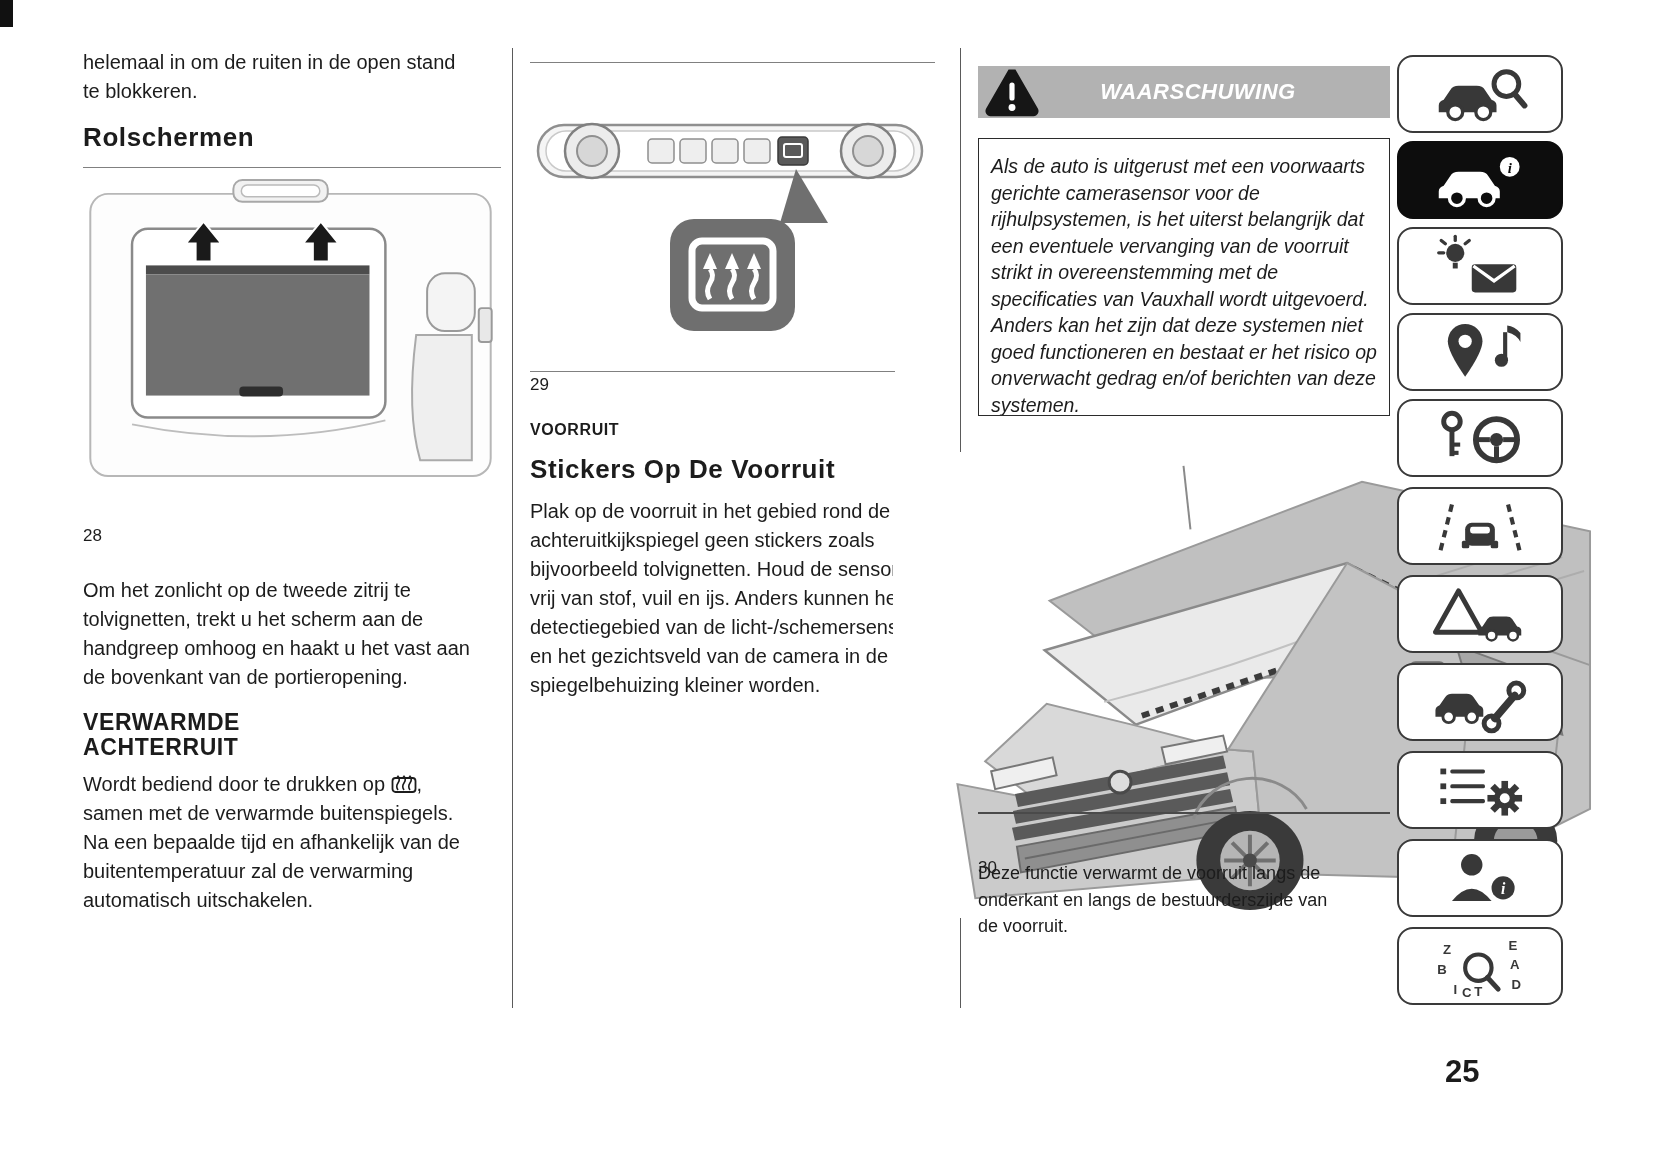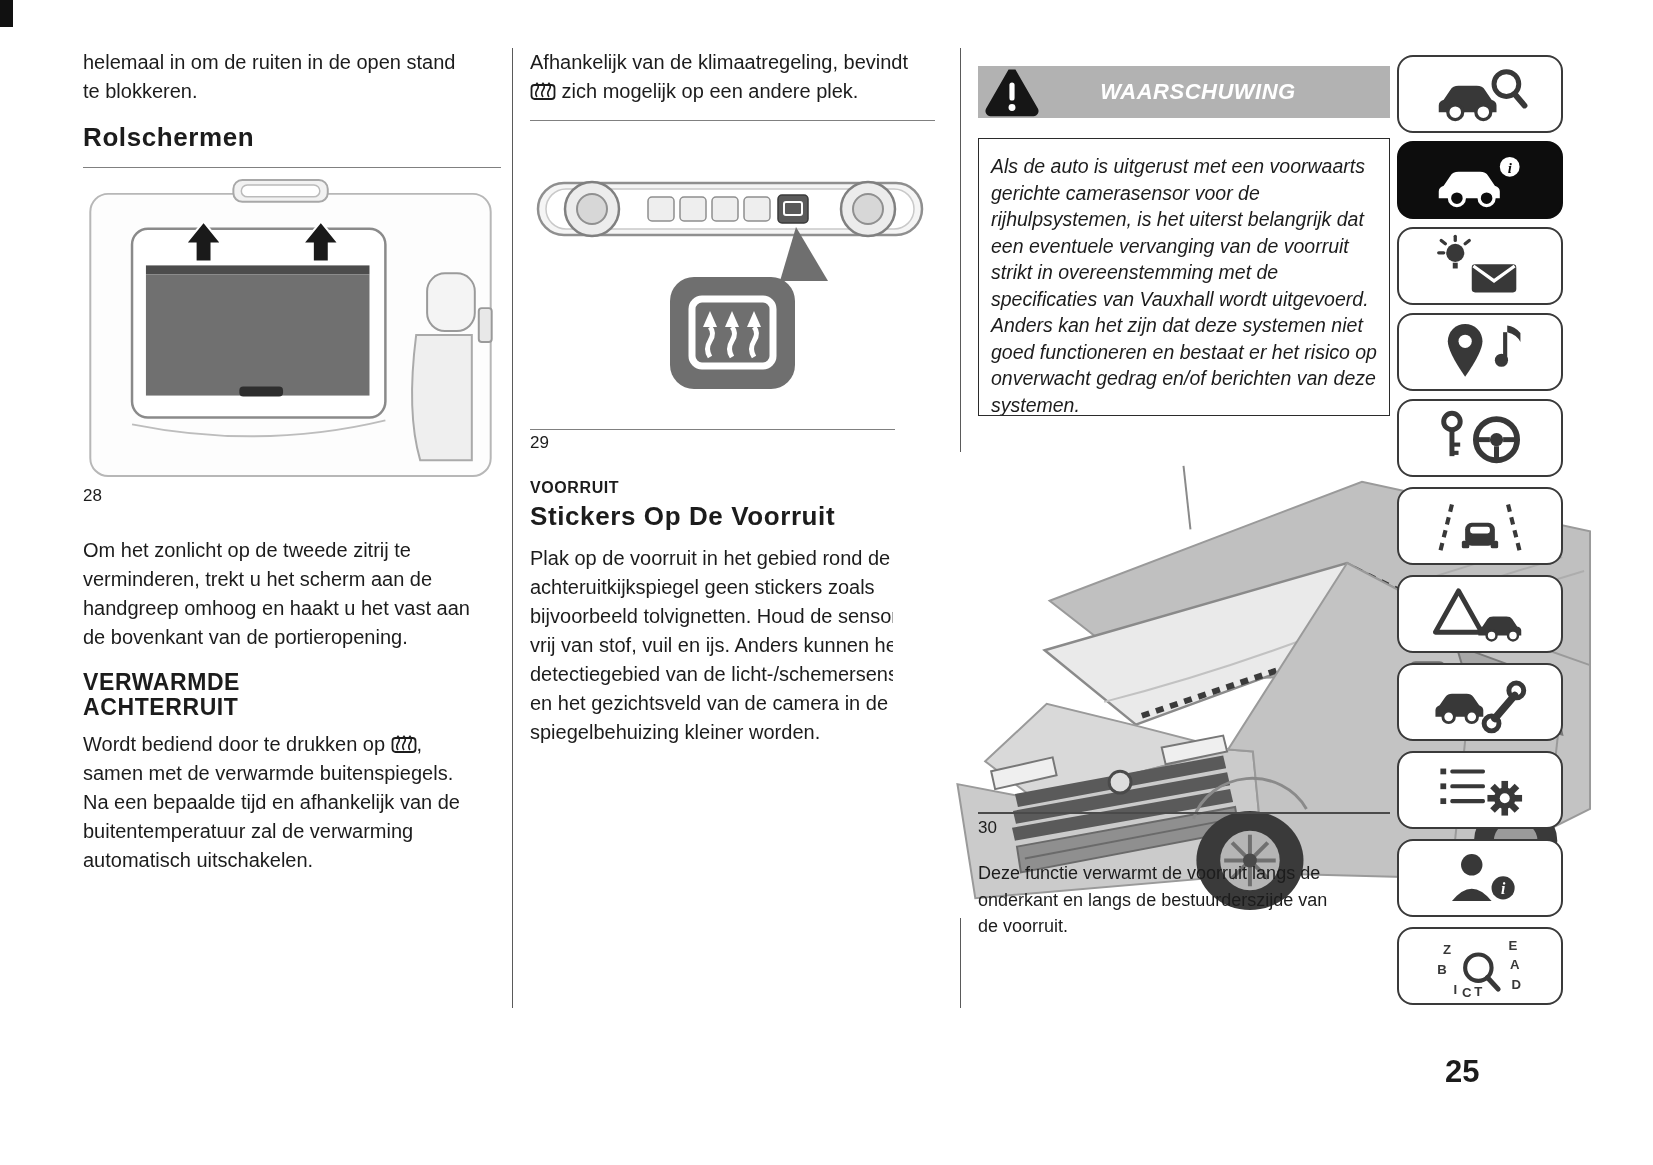--- a/index.html
+++ b/index.html
@@ -14,36 +14,36 @@
 
   .col { position:absolute; top:48px; }
   .col1 { left:83px;  width:418px; }
   .col2 { left:530px; width:405px; }
   .col3 { left:978px; width:412px; z-index:6; }
 
   p.body { font-size:20px; line-height:1.45; width:392px; }
   .head-lg { font-size:26px; font-weight:bold; letter-spacing:.6px; }
   .head-caps { font-size:23px; font-weight:bold; letter-spacing:.6px; line-height:1.08; }
   .rule { border:none; border-top:1px solid #808080; width:100%; }
-  .fig-caption { font-size:17px; color:#1c1c1c; }
+  .fig-caption { font-size:17px; color:#1c1c1c;margin-top:40px; }
 
   .col1 .head-lg { margin-top:16px; }
   .col1 .rule { margin-top:14px; }
   .col1 figure { margin-top:6px; }
   .col1 .para1 { margin-top:30px; }
   .col1 .head-caps { margin-top:18px; width:300px; }
   .col1 .para2 { margin-top:10px; }
   .col1 .para2c { margin-top:0; }
 
   .col2 .rule { margin-top:14px; }
   .col2 figure { margin-top:48px; }
   .col2 .cap-rule { margin-top:6px; width:365px; }
   .col2 .fig-caption { margin-top:3px; }
   .col2 .head-voorruit { margin-top:26px; font-size:16px; }
-  .col2 .head-stickers { margin-top:5px; white-space:nowrap; }
+  .col2 .head-stickers { margin-top:16px; white-space:nowrap; }
   .col2 .para1 { margin-top:12px; }
 
   .warning-header { margin-top:18px; height:52px; background:#b2b2b2;
     display:flex; align-items:center; }
   .warning-header .tri { margin-left:6px; flex:0 0 auto; }
   .warning-label { flex:1; text-align:center; color:#fff; font-weight:bold;
     font-style:italic; font-size:22px; letter-spacing:.5px; padding-right:34px; }
   .warning-body { margin-top:20px; border:1.5px solid #2b2b2b; padding:14px 12px; height:278px; overflow:hidden; }
   .warning-body p { font-style:italic; font-size:19.5px; line-height:1.36; }
 
@@ -90,44 +90,35 @@
         <rect x="62" y="101" width="225" height="122" fill="#707070"></rect>
         <rect x="156" y="214" width="44" height="10" rx="4" fill="#2e2e2e"></rect>
         <polygon points="112,88 112,70 102,70 120,48 138,70 128,70 128,88" fill="#1a1a1a" stroke="#fff" stroke-width="2"></polygon>
         <polygon points="230,88 230,70 220,70 238,48 256,70 246,70 246,88" fill="#1a1a1a" stroke="#fff" stroke-width="2"></polygon>
         <rect x="345" y="100" width="48" height="58" rx="18" fill="#f4f4f4" stroke="#9a9a9a" stroke-width="2"></rect>
         <path d="M334,162 q-10,78 4,126 h52 v-126 z" fill="#efefef" stroke="#aaaaaa" stroke-width="2"></path>
         <rect x="397" y="135" width="13" height="34" rx="3" fill="#e8e8e8" stroke="#9a9a9a" stroke-width="2"></rect>
       </svg>
     </figure>
     <div class="fig-caption">28</div>
-    <p class="body para1">Om het zonlicht op de tweede zitrij te verminderen, trekt u het scherm aan de handgreep omhoog en haakt u het vast aan de bovenkant van de portieropening.</p>
+    <p class="body para1">Om het zonlicht op de tweede zitrij te tolvignetten, trekt u het scherm aan de handgreep omhoog en haakt u het vast aan de bovenkant van de portieropening.</p>
     <h3 class="head-caps">VERWARMDE ACHTERRUIT</h3>
     <p class="body para2"><span>Wordt bediend door te drukken op </span><svg class="dfi" width="26" height="20" viewBox="0 0 26 20">
           <rect x="1.5" y="4" width="23" height="14" rx="3" fill="none" stroke="#1c1c1c" stroke-width="1.8"></rect>
           <path d="M7,16 q-2.5,-3.5 0,-7 q2.5,-3.5 0,-6" fill="none" stroke="#1c1c1c" stroke-width="1.6"></path>
           <path d="M13,16 q-2.5,-3.5 0,-7 q2.5,-3.5 0,-6" fill="none" stroke="#1c1c1c" stroke-width="1.6"></path>
           <path d="M19,16 q-2.5,-3.5 0,-7 q2.5,-3.5 0,-6" fill="none" stroke="#1c1c1c" stroke-width="1.6"></path>
           <polygon points="4.5,4.5 9.5,4.5 7,1" fill="#1c1c1c"></polygon>
           <polygon points="10.5,4.5 15.5,4.5 13,1" fill="#1c1c1c"></polygon>
           <polygon points="16.5,4.5 21.5,4.5 19,1" fill="#1c1c1c"></polygon>
         </svg><span>, samen met de verwarmde buitenspiegels.</span></p>
     <p class="body para2c">Na een bepaalde tijd en afhankelijk van de buitentemperatuur zal de verwarming automatisch uitschakelen.</p>
   </section>
 
   <section class="col col2">
-    <p class="body"><span>Afhankelijk van de klimaatregeling, bevindt </span><svg class="dfi" width="26" height="20" viewBox="0 0 26 20">
-          <rect x="1.5" y="4" width="23" height="14" rx="3" fill="none" stroke="#1c1c1c" stroke-width="1.8"></rect>
-          <path d="M7,16 q-2.5,-3.5 0,-7 q2.5,-3.5 0,-6" fill="none" stroke="#1c1c1c" stroke-width="1.6"></path>
-          <path d="M13,16 q-2.5,-3.5 0,-7 q2.5,-3.5 0,-6" fill="none" stroke="#1c1c1c" stroke-width="1.6"></path>
-          <path d="M19,16 q-2.5,-3.5 0,-7 q2.5,-3.5 0,-6" fill="none" stroke="#1c1c1c" stroke-width="1.6"></path>
-          <polygon points="4.5,4.5 9.5,4.5 7,1" fill="#1c1c1c"></polygon>
-          <polygon points="10.5,4.5 15.5,4.5 13,1" fill="#1c1c1c"></polygon>
-          <polygon points="16.5,4.5 21.5,4.5 19,1" fill="#1c1c1c"></polygon>
-        </svg><span> zich mogelijk op een andere plek.</span></p>
     <hr class="rule">
     <figure>
       <svg width="400" height="250" viewBox="0 0 400 250">
         <rect x="8" y="14" width="384" height="52" rx="26" fill="#f5f5f5" stroke="#8f8f8f" stroke-width="2.5"></rect>
         <rect x="16" y="20" width="368" height="40" rx="20" fill="#fff" stroke="#c9c9c9" stroke-width="1.5"></rect>
         <circle cx="62" cy="40" r="27" fill="#ececec" stroke="#808080" stroke-width="2.5"></circle>
         <circle cx="62" cy="40" r="15" fill="#d7d7d7" stroke="#909090" stroke-width="2"></circle>
         <circle cx="338" cy="40" r="27" fill="#ececec" stroke="#808080" stroke-width="2.5"></circle>
         <circle cx="338" cy="40" r="15" fill="#d7d7d7" stroke="#909090" stroke-width="2"></circle>
         <rect x="118" y="28" width="26" height="24" rx="4" fill="#eeeeee" stroke="#8f8f8f" stroke-width="1.5"></rect>

